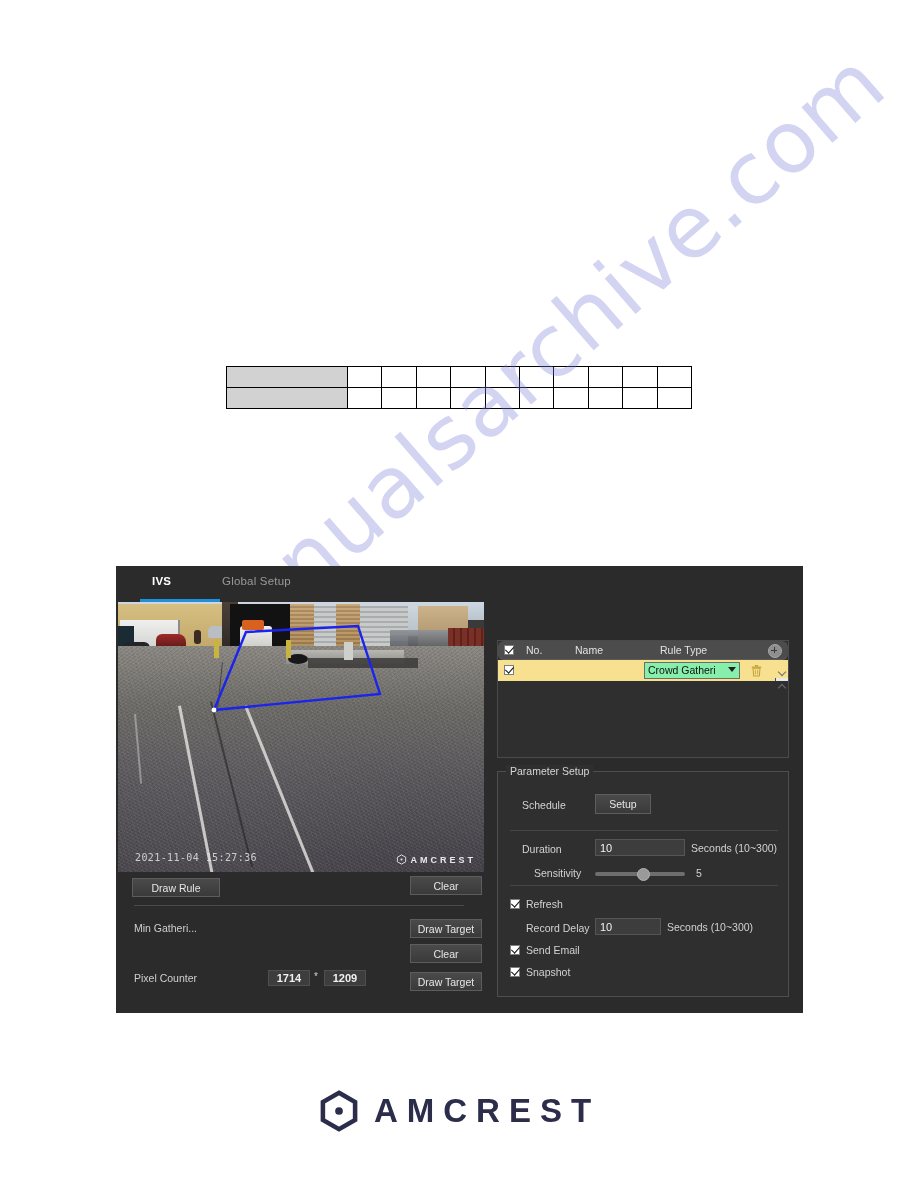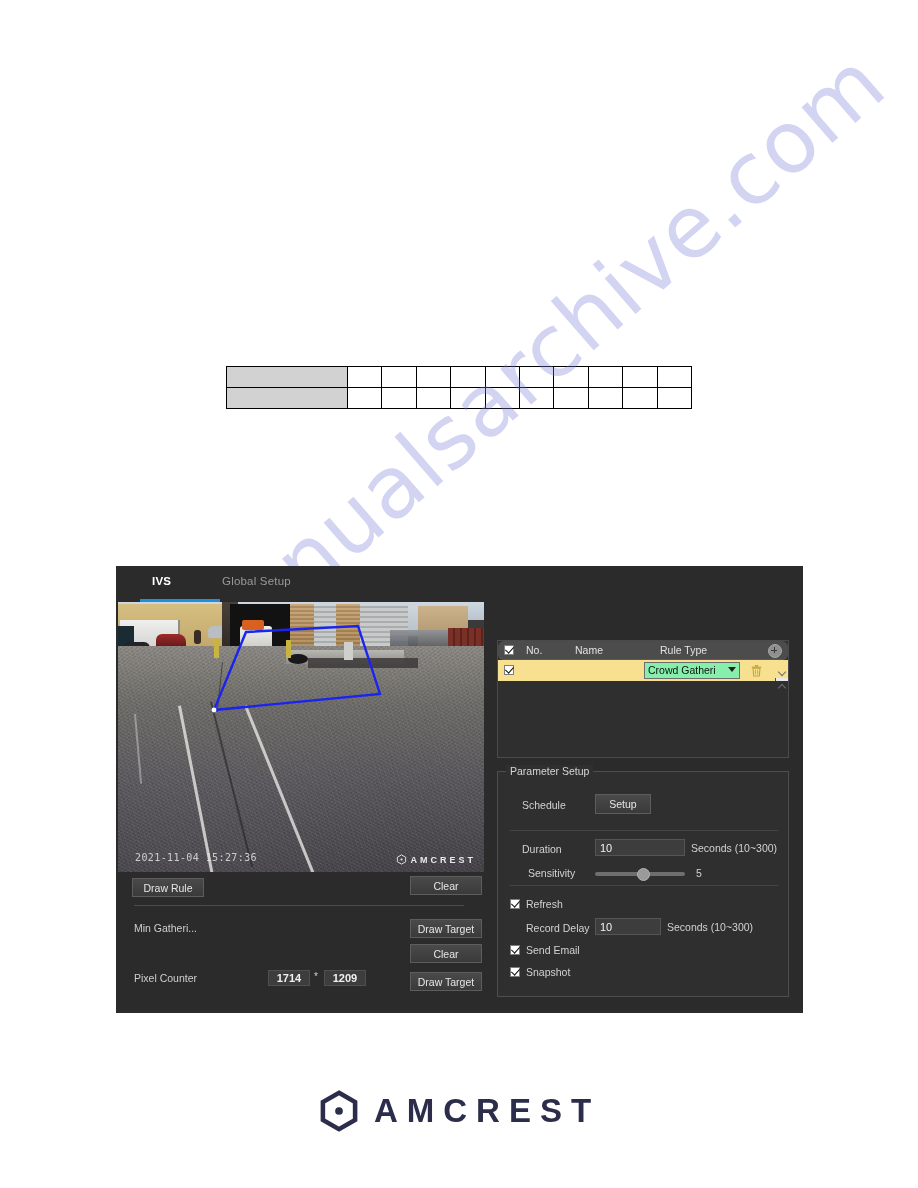--- a/index.html
+++ b/index.html
@@ -289,21 +289,21 @@
     color: #e6e6e6;
     font-size: 10.5px;
     font-family: "Liberation Sans", sans-serif;
     text-align: center;
     cursor: pointer;
     padding: 0;
     line-height: 18px;
     height: 19px;
     box-sizing: border-box;
   }
-  #btn-draw-rule { position: absolute; left: 14px; top: 0; width: 72px; }
+  #btn-draw-rule { position: absolute; left: 14px; top: 0; width: 88px; }
   .divider-line {
     position: absolute; left: 16px; top: 27px; width: 330px; height: 1px;
     background: #4b4b4b;
   }
   .lbl-static { position: absolute; color: #cfcfcf; font-size: 10.5px; }
   #lbl-min-gathering { left: 16px; top: 44px; }
   #lbl-pixel-counter { left: 16px; top: 94px; }
   .readonly-num {
     position: absolute;
     background: #3d3d3d;
@@ -446,21 +446,21 @@
   #lbl-schedule { left: 24px; top: 27px; }
   #btn-schedule-setup { position: absolute; left: 97px; top: 22px; width: 56px; height: 20px; }
   .hr-sep { position: absolute; left: 12px; width: 268px; height: 1px; background: #454545; }
   #sep-1 { top: 58px; }
   #sep-2 { top: 113px; }
 
   #lbl-duration { left: 24px; top: 71px; }
   #inp-duration { left: 97px; top: 67px; width: 90px; }
   #unit-duration { left: 193px; top: 70px; }
 
-  #lbl-sensitivity { left: 30px; top: 95px; text-align: right; }
+  #lbl-sensitivity { left: 36px; top: 95px; text-align: right; }
   #slider-sensitivity {
     position: absolute; left: 97px; top: 100px; width: 90px; height: 4px;
     background: #6e6e6e; border-radius: 2px; cursor: pointer;
   }
   #slider-knob {
     position: absolute; left: 42px; top: -4px;
     width: 11px; height: 11px; border-radius: 50%;
     background: #9a9a9a; border: 1px solid #b3b3b3;
   }
   #val-sensitivity { left: 198px; top: 95px; }

